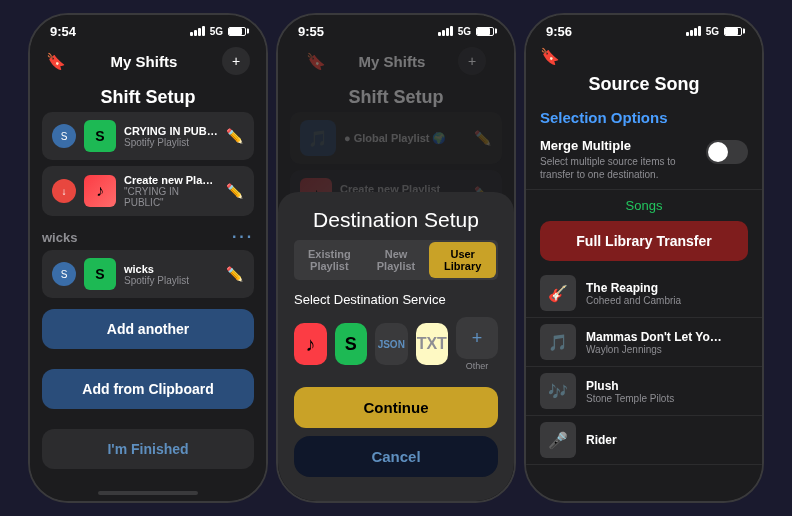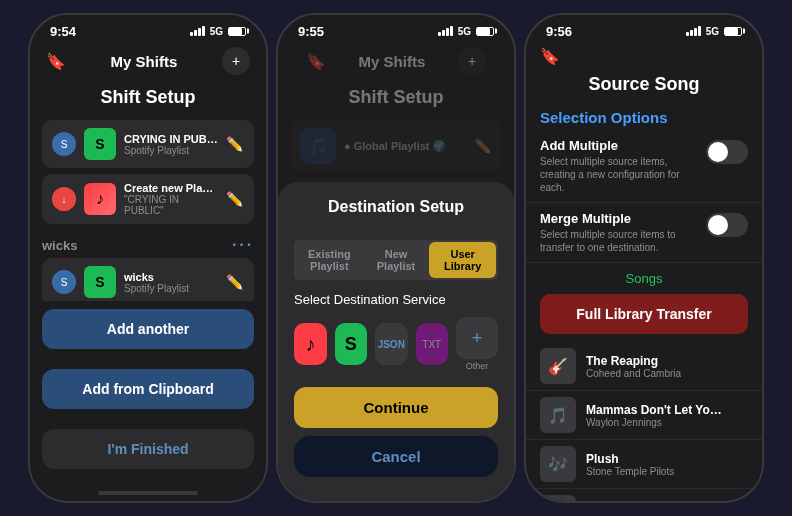--- a/index.html
+++ b/index.html
@@ -85,21 +85,21 @@
       border-radius: 50%;
       background: #2c2c2e;
       display: flex; align-items: center; justify-content: center;
       color: #fff; font-size: 14px;
     }
     .page-title {
       text-align: center;
       font-size: 18px;
       font-weight: 700;
       color: #fff;
-      padding: 4px 16px 12px;
+      padding: 4px 16px 4px;
     }
     .section-content {
       flex: 1;
       padding: 0 12px;
       overflow: hidden;
     }
     .playlist-item {
       display: flex;
       align-items: center;
       background: #2c2c2e;
@@ -177,25 +177,25 @@
     }
     .modal-overlay {
       position: absolute;
       bottom: 0; left: 0; right: 0;
       background: #2c2c2e;
       border-radius: 20px 20px 0 0;
       padding: 16px 16px 24px;
       z-index: 10;
     }
     .modal-title {
-      font-size: 16px;
-      font-weight: 700;
+      font-size: 21px;
+      font-weight: 400;
       color: #fff;
       text-align: center;
-      margin-bottom: 24px;
+      margin-bottom: 8px;
     }
     .tab-row {
       display: flex;
       background: #3a3a3c;
       border-radius: 5px;
       padding: 2px;
       margin-bottom: 12px;
     }
     .tab-item {
       flex: 1;
@@ -226,21 +226,21 @@
     .service-icon-btn {
       width: 42px; height: 42px;
       border-radius: 10px;
       display: flex; align-items: center; justify-content: center;
       font-size: 20px;
       cursor: pointer;
     }
     .svc-apple { background: #fc3c44; }
     .svc-spotify { background: #1db954; }
     .svc-json { background: #3a3a3c; color: #5e8fbf; font-size: 10px; font-weight: 700; }
-    .svc-txt { background: #701a75; color: #8e8e93; font-size: 10px; font-weight: 400; }
+    .svc-txt { background: #fef9c3; color: #8e8e93; font-size: 16px; font-weight: 700; }
     .svc-other { background: #3a3a3c; color: #5e8fbf; font-size: 18px; }
     .btn-gold {
       background: #c9a227;
       color: #000;
       border: none;
       border-radius: 12px;
       padding: 12px;
       width: 100%;
       font-size: 15px;
       font-weight: 600;
@@ -536,27 +536,20 @@
 
       <div style="display:flex;align-items:center;padding:4px 14px 4px;">
         <span style="color:#ffd700;font-size:16px;">🔖</span>
       </div>
       <div class="source-song-header">
         <span class="source-song-title">Source Song</span>
       </div>
 
       <div class="selection-options-header">Selection Options</div>
 
-      <div class="option-row">
-        <div class="option-text">
-          <div class="option-title">Add Multiple</div>
-          <div class="option-desc">Select multiple source items, creating a new configuration for each.</div>
-        </div>
-        <div class="toggle"></div>
-      </div>
 
       <div class="option-row">
         <div class="option-text">
           <div class="option-title">Merge Multiple</div>
           <div class="option-desc">Select multiple source items to transfer to one destination.</div>
         </div>
         <div class="toggle"></div>
       </div>
 
       <div class="songs-label">Songs</div>

